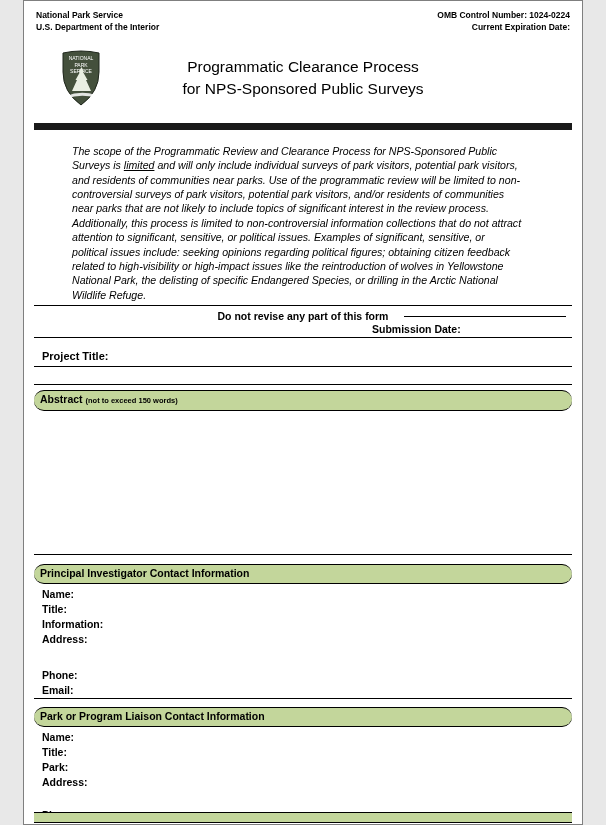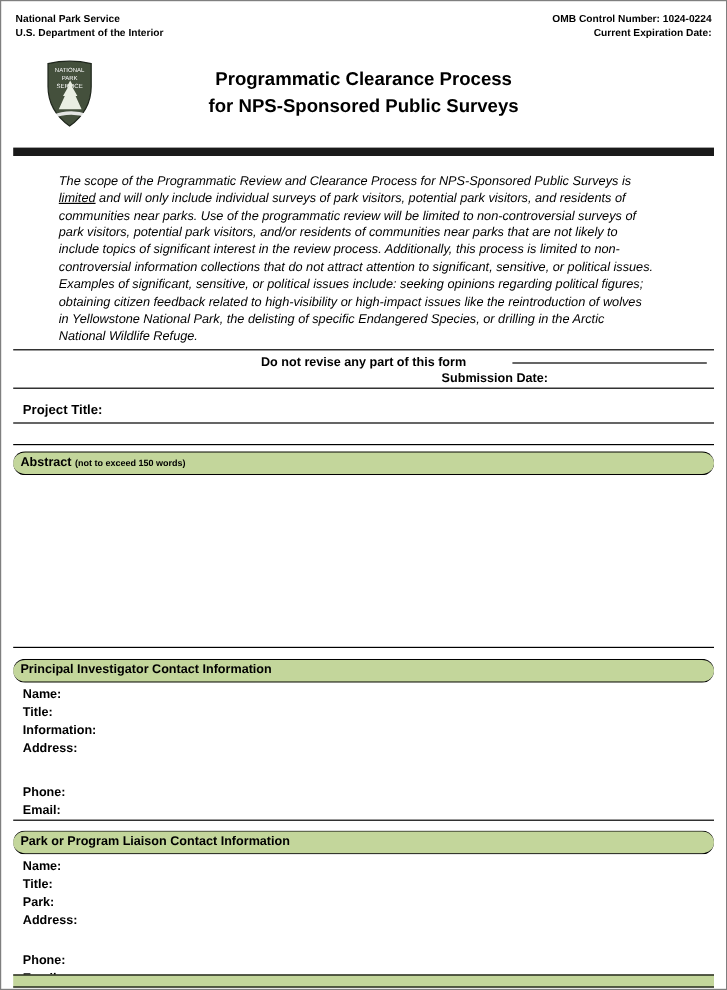--- a/index.html
+++ b/index.html
@@ -1,34 +1,34 @@
 <!DOCTYPE html>
 <html><head>
 <meta charset="utf-8">
 <style>
   * { box-sizing: border-box; margin: 0; padding: 0; }
   body { background: #e8e8e8; font-family: "Liberation Sans", sans-serif; }
   .page {
     position: relative;
-    width: 606px; height: 825px;
+    width: 560px; height: 825px;
     margin: 0 auto;
     background: #ffffff;
     border: 1px solid #7f7f7f;
     color: #000;
     overflow: hidden;
   }
   
   .top-row { display: flex; justify-content: space-between; padding: 9px 12px 0 12px; }
   .meta-line { font-size: 8.5px; font-weight: bold; line-height: 1.4; }
   .omb { text-align: right; }
 
   
   .title-row { position: relative; margin-top: 15px; height: 60px; }
   .logo { position: absolute; left: 34px; top: 0; width: 46px; height: 58px; }
-  .title { text-align: center; font-weight: bold; font-size: 15.5px; line-height: 1.45; padding-top: 7px; }
+  .title { text-align: center; font-weight: normal; font-size: 15.5px; line-height: 1.45; padding-top: 7px; }
 
   .black-bar { margin: 14px 10px 0 10px; height: 7px; background: #1a1a1a; }
 
   
   .scope {
     margin: 14px 60px 0 48px;
     font-style: italic;
     font-size: 10.6px;
     line-height: 1.36;
   }
@@ -40,21 +40,21 @@
     border-top: 1px solid #000;
     position: relative;
     height: 16px;
     text-align: center;
   }
   .dnr-text { font-weight: bold; font-size: 10.5px; line-height: 16px; }
   .dnr-line { position: absolute; right: 6px; top: 10px; width: 162px; border-top: 1px solid #000; }
 
   
   .submission-row { margin: 0 10px; border-bottom: 1px solid #000; height: 17px; position: relative; }
-  .submission-label { position: absolute; left: 357px; top: 2px; font-weight: bold; font-size: 10.5px; }
+  .submission-label { position: absolute; left: 338px; top: 2px; font-weight: bold; font-size: 10.5px; }
 
   
   .project-label-row { margin: 8px 10px 4px 10px; border-bottom: 1px solid #000; height: 21px; }
   .project-label { display: inline-block; font-weight: bold; font-size: 11px; padding: 4px 0 0 8px; }
   .project-blank-row { margin: 0 10px; border-bottom: 1px solid #000; height: 14px; }
 
   
   .section-bar {
     margin: 0 10px;
     background: #c3d69b;

